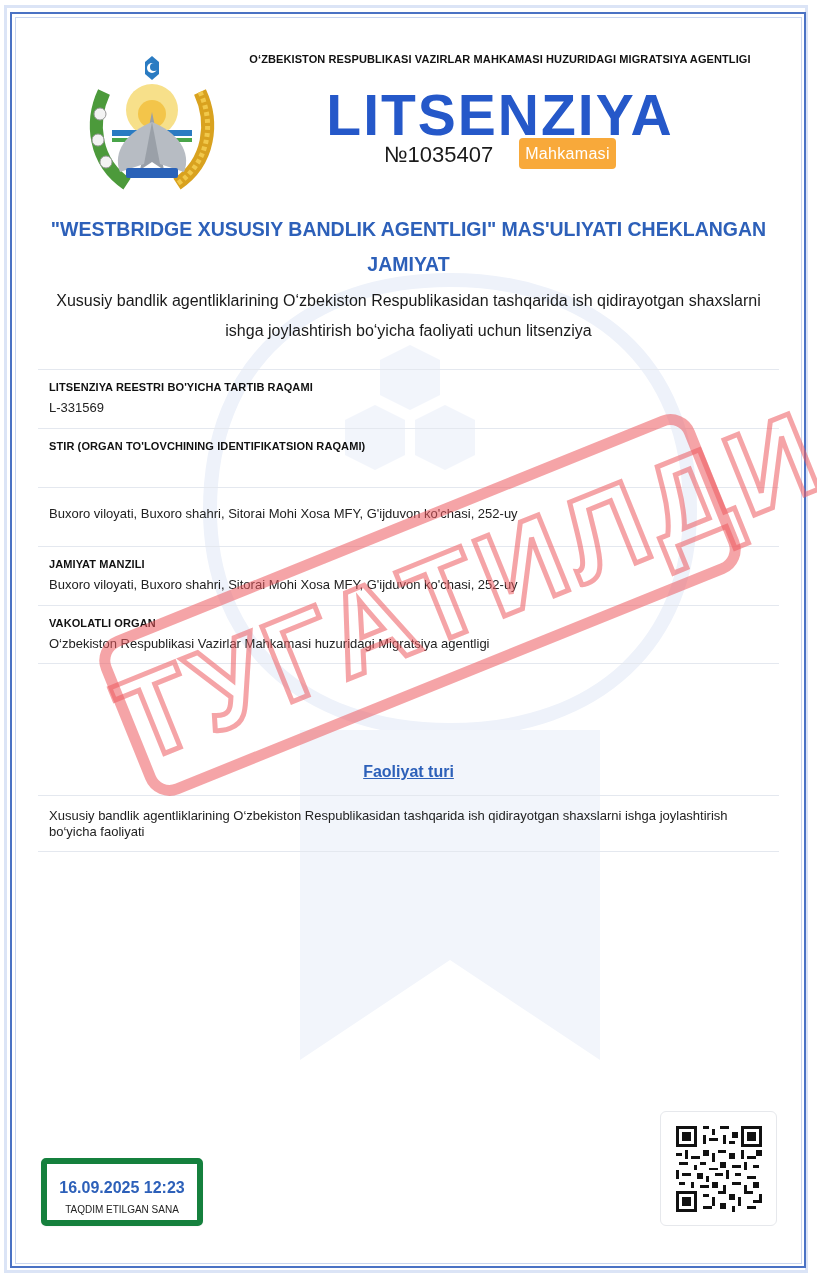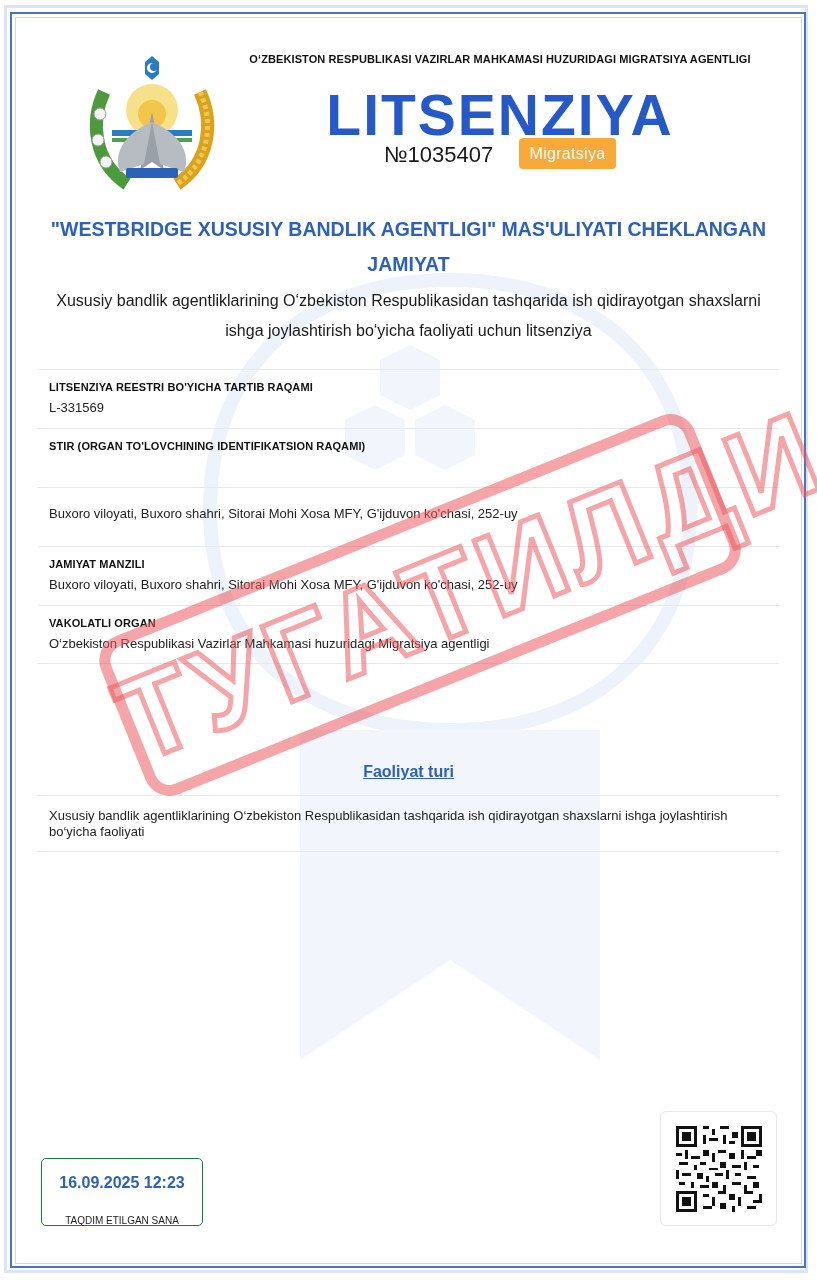--- a/index.html
+++ b/index.html
@@ -28,23 +28,23 @@
   .field-label { font-size: 11px; font-weight: bold; color: #111; letter-spacing: 0.1px; }
   .field-value { font-size: 13px; color: #222; margin-top: 7px; }
 
   .section-title { position: absolute; left: 38px; top: 763px; width: 741px; text-align: center; font-size: 16px; font-weight: bold; color: #2d60b9; text-decoration: underline; }
   .activity { position: absolute; left: 38px; top: 795px; width: 741px; border-top: 1px solid #e4e8ef; border-bottom: 1px solid #e4e8ef; padding: 12px 11px 11px; font-size: 13px; color: #222; line-height: 16px; }
 
   .stamp { position: absolute; left: 100px; top: 520px; width: 640px; height: 170px; pointer-events: none; transform: rotate(-22deg); transform-origin: center; }
   .stamp-box { position: absolute; inset: 0; border: 11px solid rgba(236,90,95,0.55); border-radius: 26px; }
   .stamp-text { position: absolute; left: 0; right: 0; top: 18px; text-align: center; font-size: 118px; font-weight: bold; color: transparent; -webkit-text-stroke: 5px rgba(236,90,95,0.55); letter-spacing: 6px; }
 
-  .date-card { position: absolute; left: 41px; top: 1158px; width: 162px; height: 68px; border: 1px solid #15803d; border-radius: 5px; background: #fff; box-shadow: 0 1px 2px rgba(0,0,0,0.04); }
+  .date-card { position: absolute; left: 41px; top: 1158px; width: 162px; height: 68px; border: 6px solid #15803d; border-radius: 5px; background: #fff; box-shadow: 0 1px 2px rgba(0,0,0,0.04); }
   .date-value { position: absolute; left: 0; right: 0; top: 15px; text-align: center; font-size: 16px; font-weight: bold; color: #2d60b9; }
-  .date-label { position: absolute; left: 0; right: 0; top: 40px; text-align: center; font-size: 10px; color: #222; margin-top: 16px; }
+  .date-label { position: absolute; left: 0; right: 0; top: 40px; text-align: center; font-size: 10px; color: #222; }
 
   .qr-card { position: absolute; left: 660px; top: 1111px; width: 117px; height: 115px; border: 1px solid #e6e8ec; border-radius: 6px; background: #fff; }
   .qr { position: absolute; left: 15px; top: 14px; width: 86px; height: 86px; }
 </style>
 </head>
 <body>
 
 <div class="frame-outer"></div>
 <div class="frame-inner"></div>
 <div class="frame-inner2"></div>
@@ -78,21 +78,21 @@
     <path d="M70 70 C45 80 30 100 38 120 L62 112 Z" fill="#b7bcc3"></path>
     <path d="M70 70 C95 80 110 100 102 120 L78 112 Z" fill="#b7bcc3"></path>
     <rect x="44" y="116" width="52" height="10" rx="2" fill="#2a62b8"></rect>
     <polygon points="70,4 77,10 77,22 70,28 63,22 63,10" fill="#2a7bc2"></polygon>
     <circle cx="70" cy="16" r="5" fill="#fff"></circle>
     <circle cx="72" cy="15" r="4" fill="#2a7bc2"></circle>
   </svg>
   <div class="agency">O‘ZBEKISTON RESPUBLIKASI VAZIRLAR MAHKAMASI HUZURIDAGI MIGRATSIYA AGENTLIGI</div>
   <div class="title">LITSENZIYA</div>
   <div class="number">№1035407</div>
-  <div class="badge">Migratsiya</div>
+  <div class="badge">Mahkamasi</div>
 </div>
 
 <div class="company">"WESTBRIDGE XUSUSIY BANDLIK AGENTLIGI" MAS'ULIYATI CHEKLANGAN JAMIYAT</div>
 <div class="purpose">Xususiy bandlik agentliklarining O‘zbekiston Respublikasidan tashqarida ish qidirayotgan shaxslarni ishga joylashtirish bo‘yicha faoliyati uchun litsenziya</div>
 
 <div class="fields">
   <div class="field">
     <div class="field-label">LITSENZIYA REESTRI BO'YICHA TARTIB RAQAMI</div>
     <div class="field-value">L-331569</div>
   </div>

